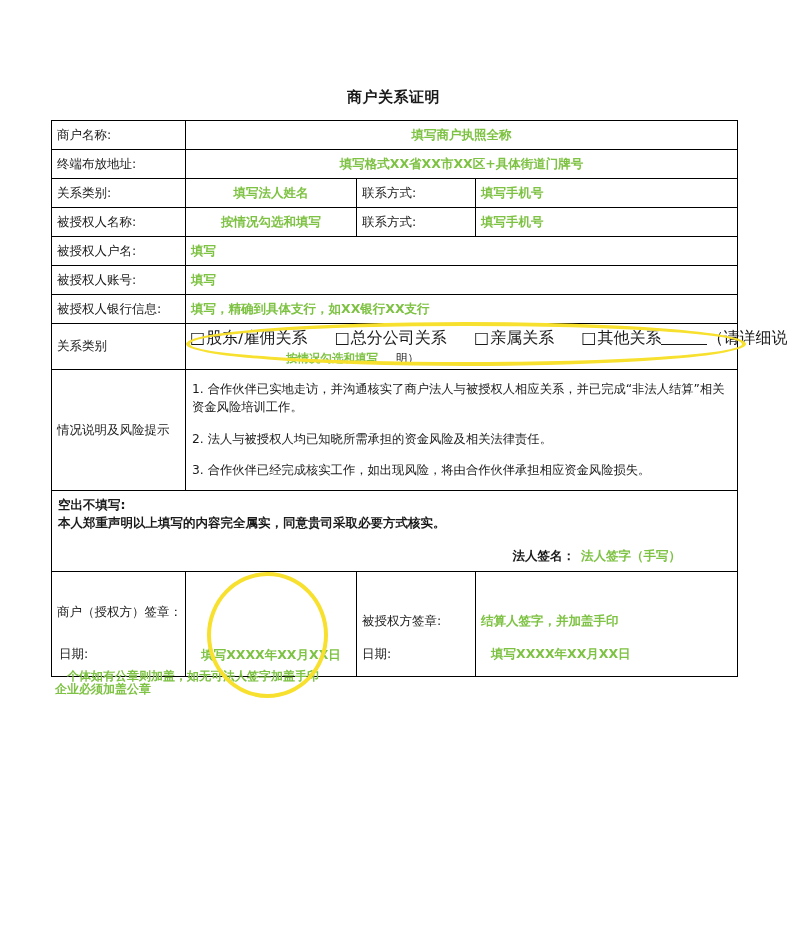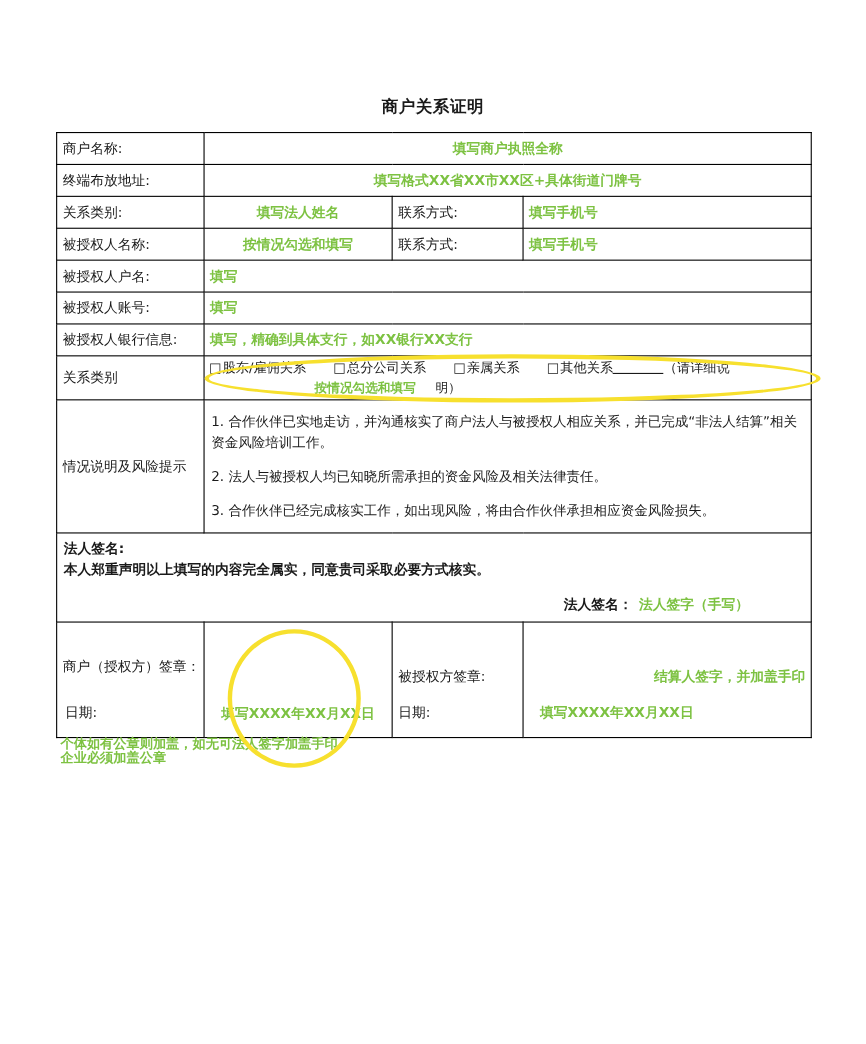--- a/index.html
+++ b/index.html
@@ -72,21 +72,21 @@
     font-weight: bold;
     font-size: 11.5px;
   }
 
   td.lblcell { width: 134px; }
 
   .r-h30 { height: 29px; }
 
   
   .rel-line1 {
-    font-size: 12px;
+    font-size: 16px;
     white-space: nowrap;
     letter-spacing: 0;
   }
   .rel-line1 .chk { margin-right: 1px; }
   .rel-gap { display: inline-block; width: 17px; }
   .rel-blank {
     display: inline-block;
     width: 46px;
     border-bottom: 1px solid #1a1a1a;
     vertical-align: -2px;
@@ -157,21 +157,21 @@
     font-size: 12.5px;
   }
   .sig-r-label .t1 { position: absolute; left: 0; top: 40px; }
   .sig-r-label .t2 { position: absolute; left: 0; top: 73px; }
   .sig-r-val {
     position: relative;
     height: 104px;
   }
   .sig-r-val .v1 {
     position: absolute; left: 0; right: 0; top: 40px;
-    text-align: right; color: #7DC242; font-weight: bold; font-size: 12.5px;
+    text-align: left; color: #7DC242; font-weight: bold; font-size: 12.5px;
   }
   .sig-r-val .v2 {
     position: absolute; left: 10px; top: 73px;
     color: #7DC242; font-weight: bold; font-size: 12.5px;
   }
 
   
   .ann-overlay {
     position: absolute;
     z-index: 6;
@@ -326,21 +326,21 @@
           <div class="info-list">
             <p>1. 合作伙伴已实地走访，并沟通核实了商户法人与被授权人相应关系，并已完成“非法人结算”相关资金风险培训工作。</p>
             <p class="sp">2. 法人与被授权人均已知晓所需承担的资金风险及相关法律责任。</p>
             <p class="sp">3. 合作伙伴已经完成核实工作，如出现风险，将由合作伙伴承担相应资金风险损失。</p>
           </div>
         </td>
       </tr>
 
       <tr style="height:72px">
         <td colspan="4" class="decl-cell">
-          <div class="decl-line">法人签名:</div>
+          <div class="decl-line">空出不填写:</div>
           <div class="decl-line">本人郑重声明以上填写的内容完全属实，同意贵司采取必要方式核实。</div>
           <div class="decl-sign">
             <span>法人签名：</span><span class="green">法人签字（手写）</span>
           </div>
         </td>
       </tr>
 
       <tr>
         <td class="lblcell" style="vertical-align:top">
           <div class="sig-left">
@@ -365,18 +365,18 @@
             <div class="v2">填写XXXX年XX月XX日</div>
           </div>
         </td>
       </tr>
 
 
     </tbody>
   </table>
 
   <div class="ann-overlay" style="left:55px; top:681px;text-align:right;">企业必须加盖公章</div>
-  <div class="ann-overlay" style="left:55px; top:668px;">个体如有公章则加盖，如无可法人签字加盖手印</div>
+  <div class="ann-overlay" style="left:67px; top:668px;">个体如有公章则加盖，如无可法人签字加盖手印</div>
 
   <div class="hl hl-ellipse"></div>
   <div class="hl hl-circle"></div>
 
 </div>
 
 </body></html>

